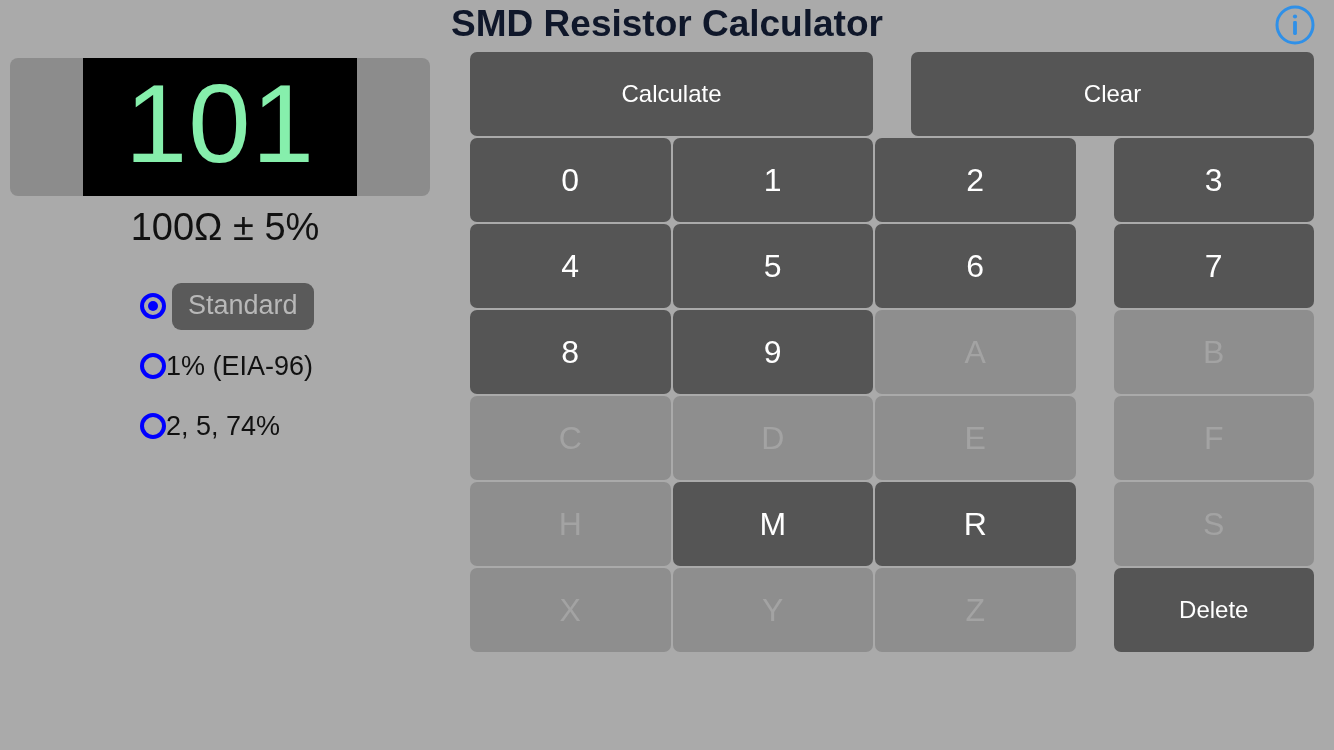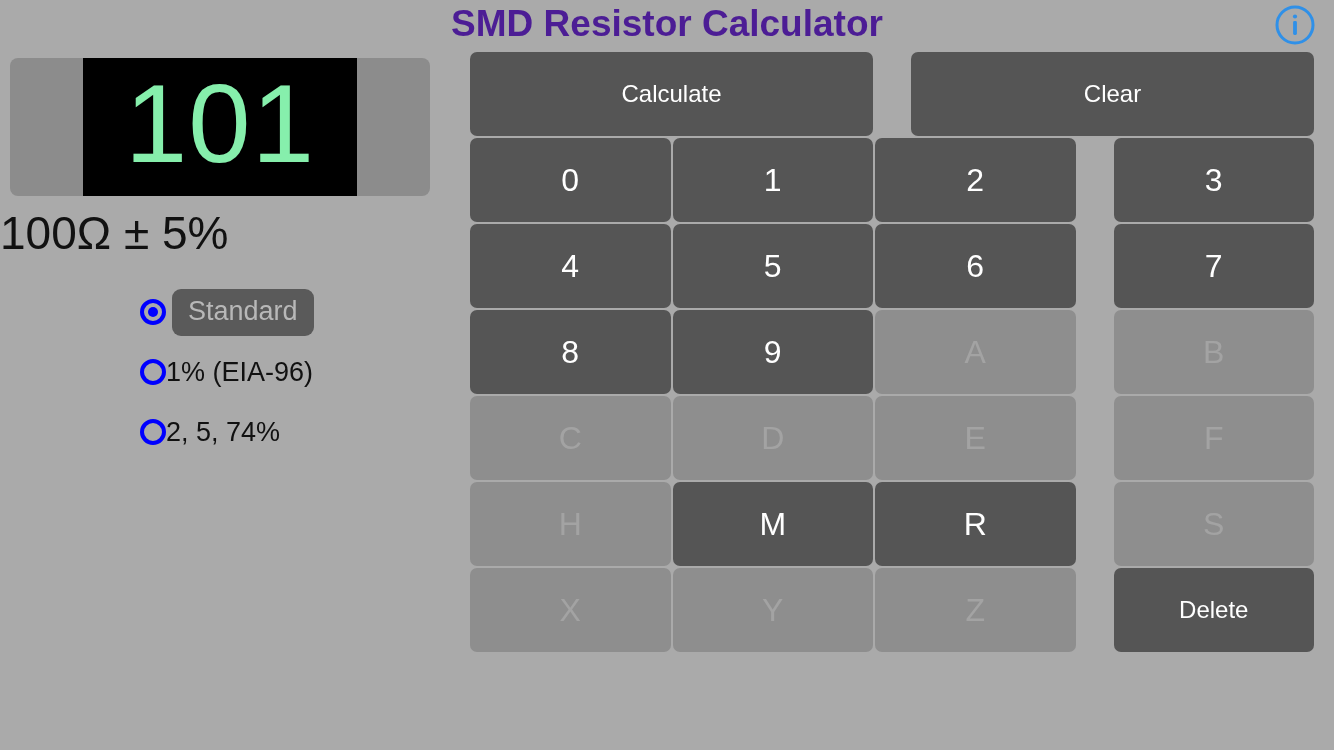--- a/index.html
+++ b/index.html
@@ -24,21 +24,21 @@
     height: 48px;
   }
   #app-title {
     position: absolute;
     left: 0; top: 0;
     width: 1334px;
     text-align: center;
     line-height: 48px;
     font-size: 37px;
     font-weight: bold;
-    color: #4c1d95;
+    color: #0f172a;
     letter-spacing: 0px;
     white-space: nowrap;
   }
   #info-button {
     position: absolute;
     right: 18px;
     top: 4px;
     width: 42px;
     height: 42px;
     cursor: pointer;
@@ -82,31 +82,31 @@
     font-weight: normal;
     letter-spacing: 1px;
     transform: translateY(-3px);
   }
 
   #resistance-value {
     position: absolute;
     left: 0;
     top: 158px;
     width: 450px;
-    text-align: left;
-    font-size: 46px;
+    text-align: center;
+    font-size: 38px;
     color: #111111;
     white-space: nowrap;
   }
 
   
   #tolerance-group {
     position: absolute;
     left: 140px;
-    top: 240px;
+    top: 234px;
     width: 300px;
   }
   .radio-row {
     display: flex;
     align-items: center;
     height: 48px;
     margin-bottom: 12px;
     cursor: pointer;
   }
   .radio-mark {

